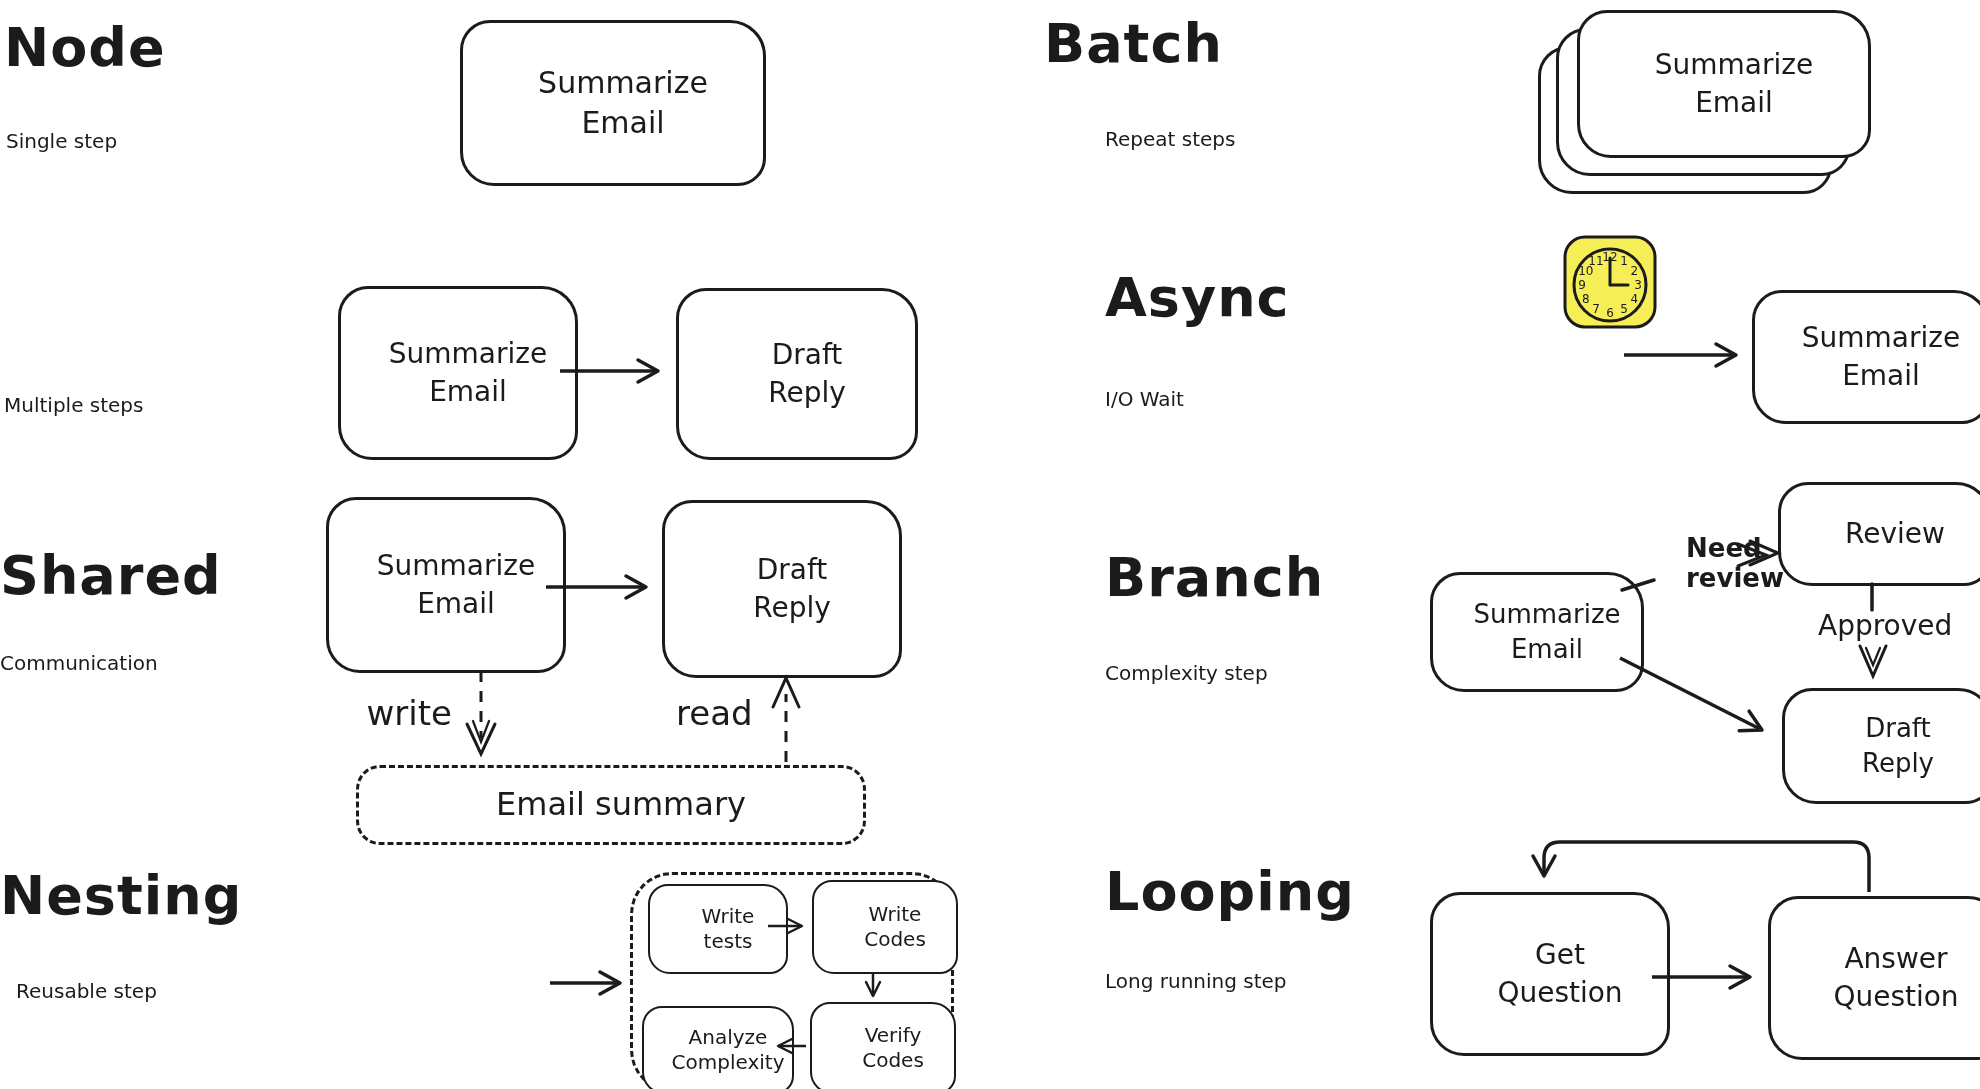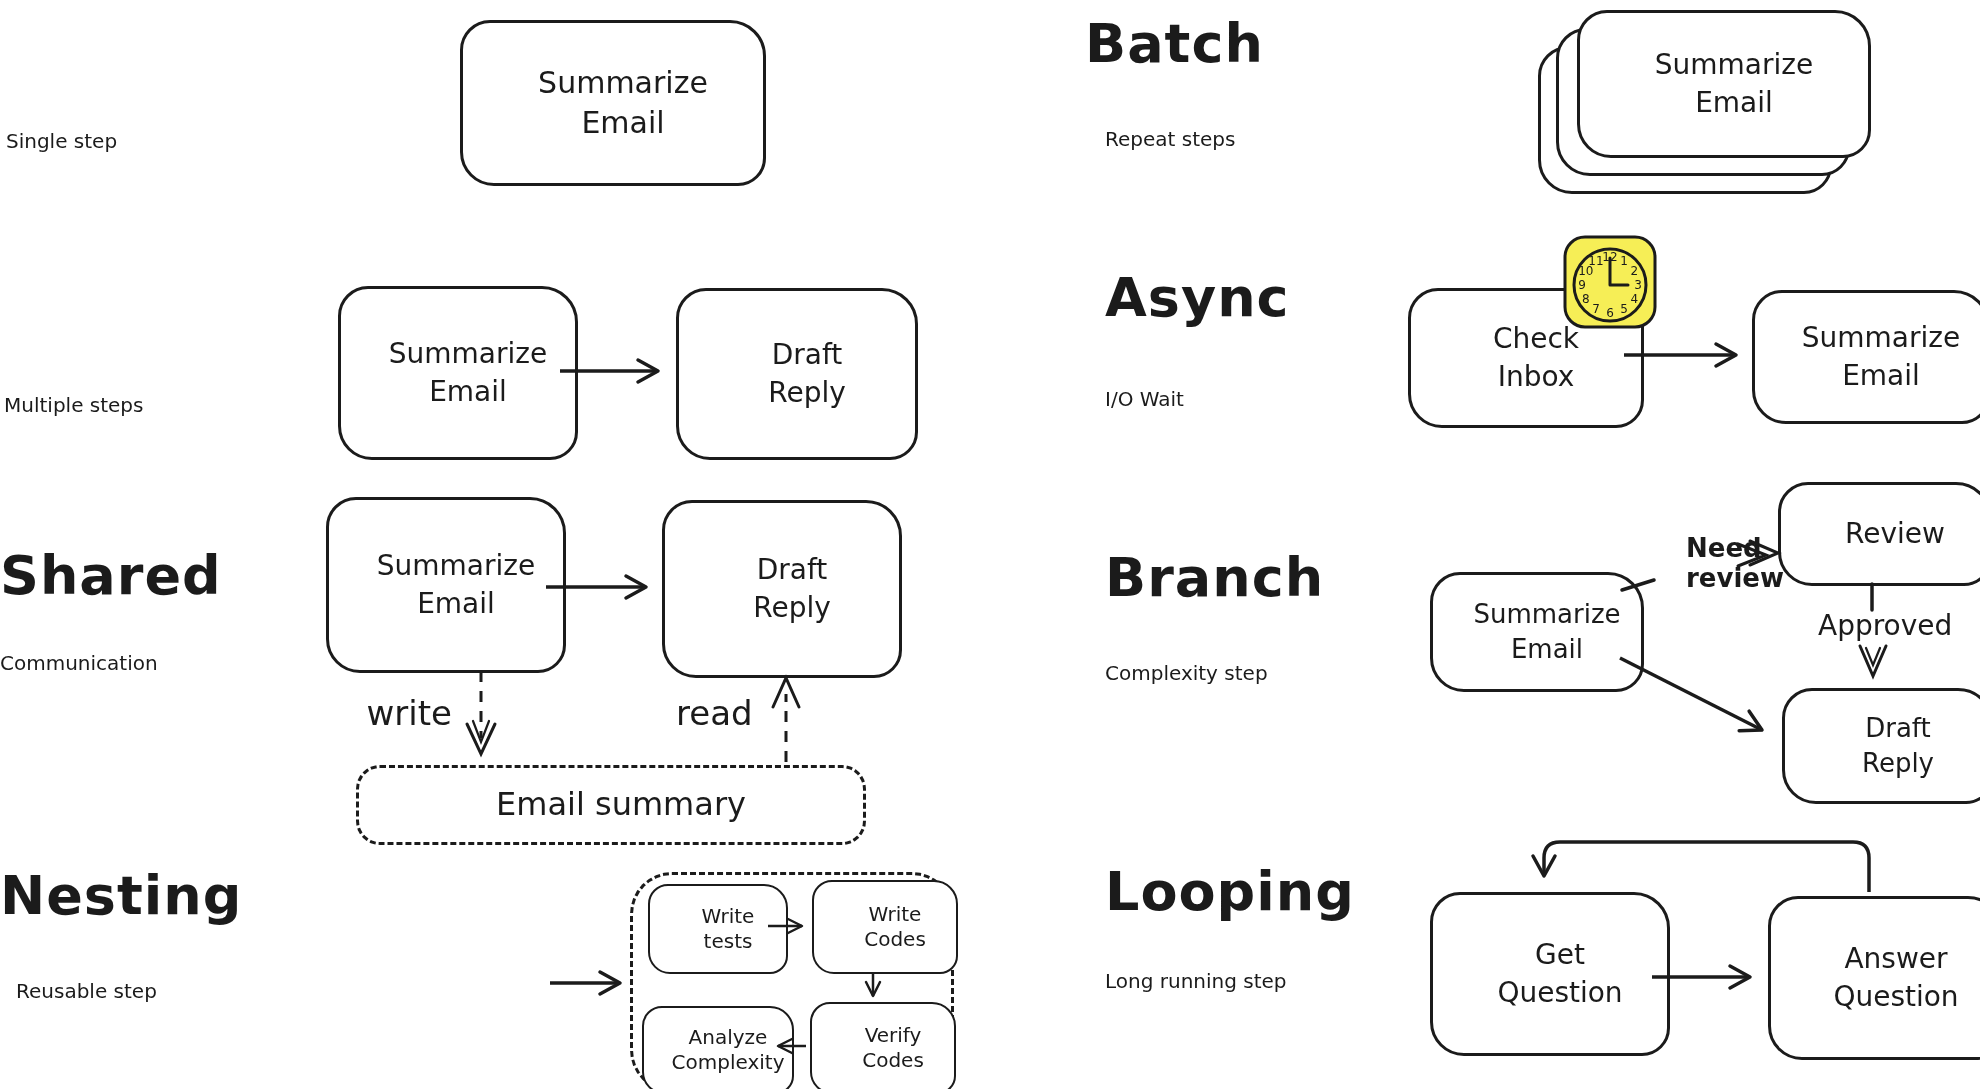--- a/index.html
+++ b/index.html
@@ -25,31 +25,32 @@
   }
   .elabel { position:absolute; white-space:pre-line; line-height:1.15; }
   svg.overlay { position:absolute; left:0; top:0; pointer-events:none; }
   .clock-num { font-size:12px; fill:var(--ink); text-anchor:middle; font-family:"DejaVu Sans","Liberation Sans",sans-serif; }
 </style>
 </head>
 <body>
 
 <div id="canvas">
 
+  <div class="t" style="left:4px;   top:18px;">Node</div>
   <div class="st" style="left:6px;   top:130px;">Single step</div>
 
   <div class="st" style="left:4px;   top:394px;">Multiple steps</div>
 
   <div class="t" style="left:0px;   top:546px;">Shared</div>
   <div class="st" style="left:0px;   top:652px;">Communication</div>
 
   <div class="t" style="left:0px;   top:866px;">Nesting</div>
   <div class="st" style="left:16px;   top:980px;">Reusable step</div>
 
-  <div class="t" style="left:1085px; top:14px;">Batch</div>
+  <div class="t" style="left:1044px; top:14px;">Batch</div>
   <div class="st" style="left:1105px; top:128px;">Repeat steps</div>
 
   <div class="t" style="left:1105px; top:268px;">Async</div>
   <div class="st" style="left:1105px; top:388px;">I/O Wait</div>
 
   <div class="t" style="left:1105px; top:548px;">Branch</div>
   <div class="st" style="left:1105px; top:662px;">Complexity step</div>
 
   <div class="t" style="left:1105px; top:862px;">Looping</div>
   <div class="st" style="left:1105px; top:970px;">Long running step</div>
@@ -78,22 +79,20 @@
   <div class="box small" style="left:642px; top:1006px; width:128px; height:84px;">Analyze
 Complexity</div>
   <div class="box small" style="left:810px; top:1002px; width:122px; height:88px;">Verify
 Codes</div>
 
   <div class="box" style="left:1538px; top:46px; width:268px; height:142px;"></div>
   <div class="box" style="left:1556px; top:28px; width:268px; height:142px;"></div>
   <div class="box" style="left:1577px; top:10px; width:268px; height:142px;">Summarize
 Email</div>
 
-  <div class="box" style="left:1408px; top:288px; width:210px; height:134px;">Check
-Inbox</div>
   <div class="box" style="left:1752px; top:290px; width:212px; height:128px;">Summarize
 Email</div>
 
   <div class="box" style="left:1430px; top:572px; width:188px; height:114px; font-size:26px;">Summarize
 Email</div>
   <div class="box" style="left:1778px; top:482px; width:188px; height:98px;">Review</div>
   <div class="box" style="left:1782px; top:688px; width:186px; height:110px; font-size:26px;">Draft
 Reply</div>
   <div class="elabel" style="left:1686px; top:534px; font-size:26px;font-weight:bold;">Need
 review</div>

